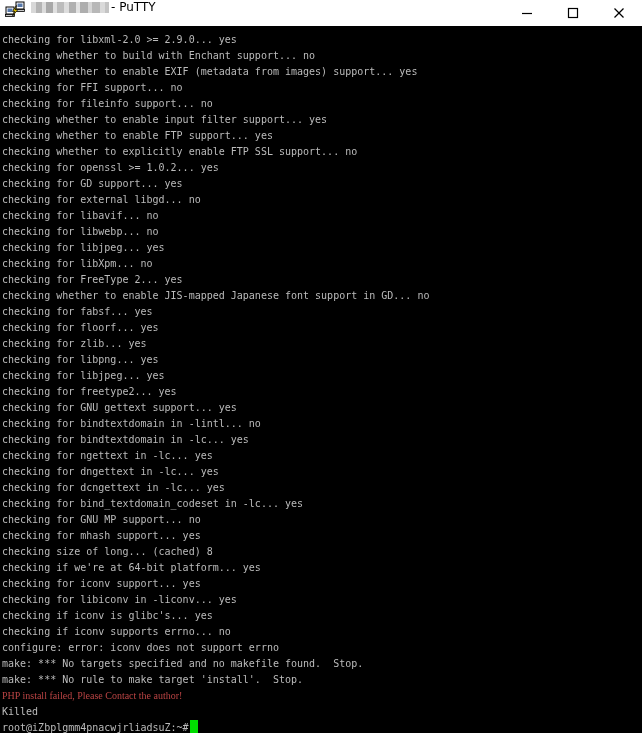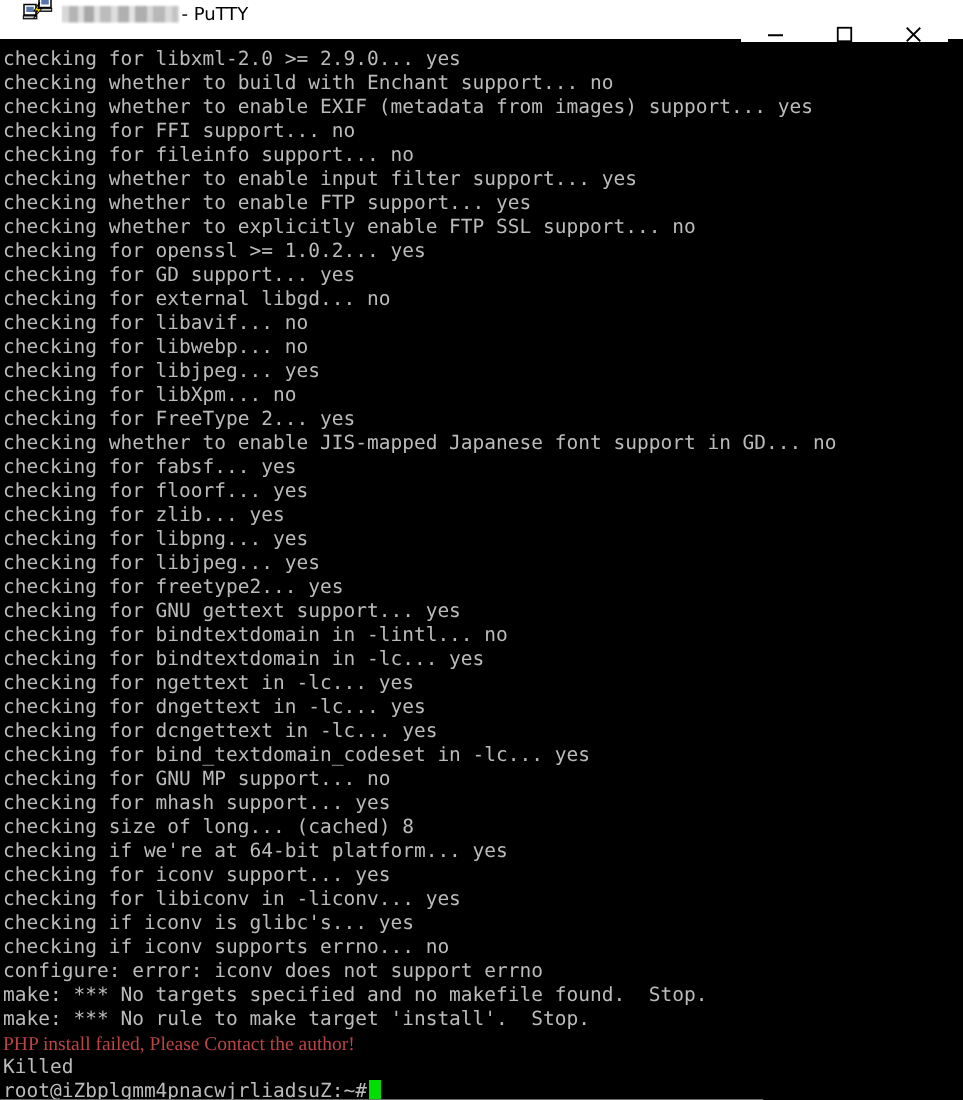--- a/index.html
+++ b/index.html
@@ -24,22 +24,22 @@
     position: relative;
   }
 
   
   #titlebar {
     height: 28px;
     min-height: 28px;
     background: #ffffff;
     border-bottom: 2px solid #000000;
     display: flex;
-    align-items: flex-end;
-    padding: 10px;
+    align-items: flex-start;
+    padding: 0;
     box-sizing: border-box;
     user-select: none;
   }
   #title-icon {
     width: 20px;
     height: 20px;
     margin-left: 5px;
     margin-right: 6px;
     flex: 0 0 auto;
     display: block;
@@ -101,21 +101,21 @@
     cursor: default;
   }
   .win-btn svg { display: block; }
 
   
   #terminal {
     flex: 1 1 auto;
     background: #000000;
     color: #bbbbbb;
     font-family: "DejaVu Sans Mono", "Liberation Mono", monospace;
-    font-size: 13px;
+    font-size: 10px;
     line-height: 16px;
     padding: 4px 18px 0 2px;
     box-sizing: border-box;
     overflow: hidden;
     white-space: pre;
     letter-spacing: 0px;
   }
   .term-line {
     height: 16px;
     white-space: pre;

